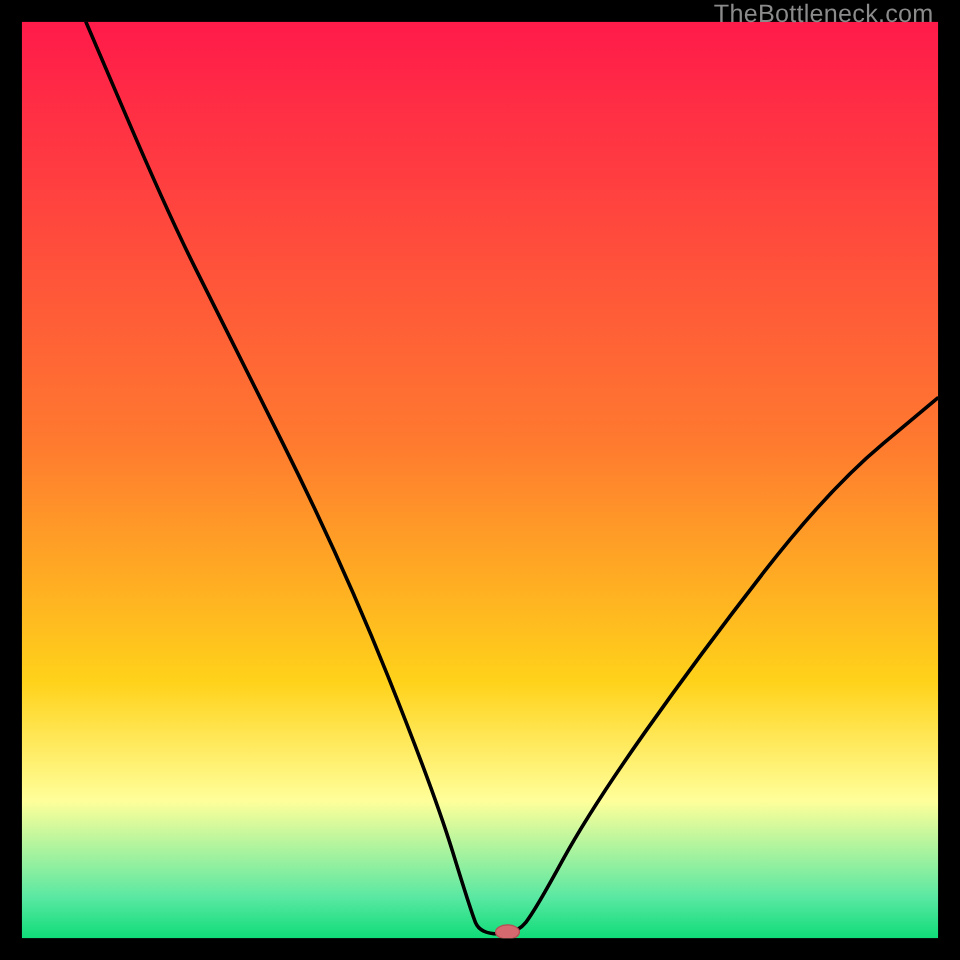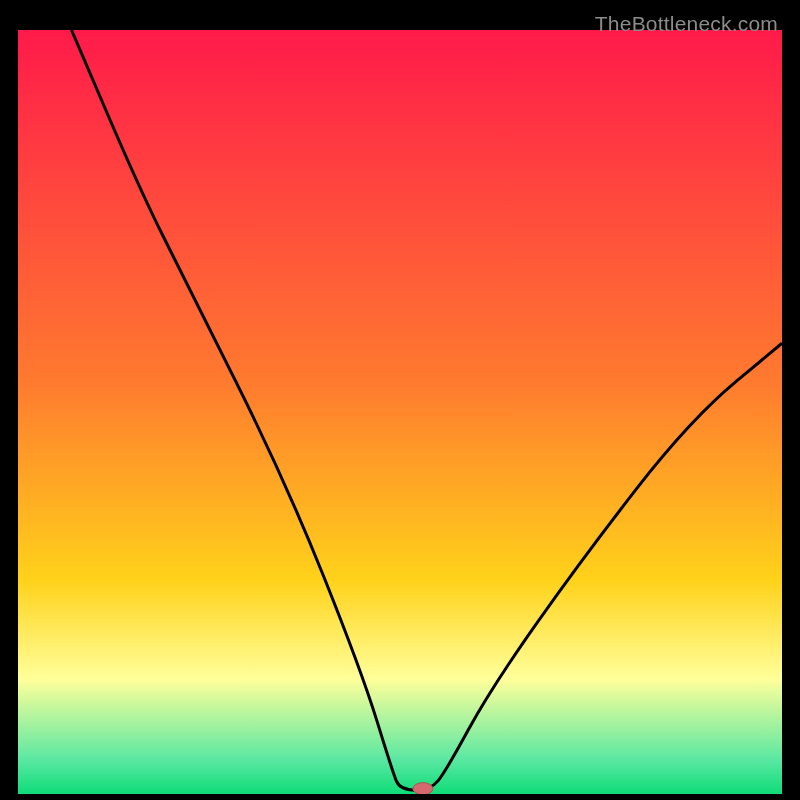--- a/index.html
+++ b/index.html
@@ -6,21 +6,21 @@
     margin: 0;
     padding: 0;
     width: 800px;
     height: 800px;
     background: #000;
     overflow: hidden;
   }
   .frame {
     position: absolute;
     left: 0;
-    top: 12px;
+    top: 0;
     width: 800px;
     height: 716px;
     background: #000;
   }
   .plot {
     position: absolute;
     left: 18px;
     top: 18px;
     width: 764px;
     height: 764px;

